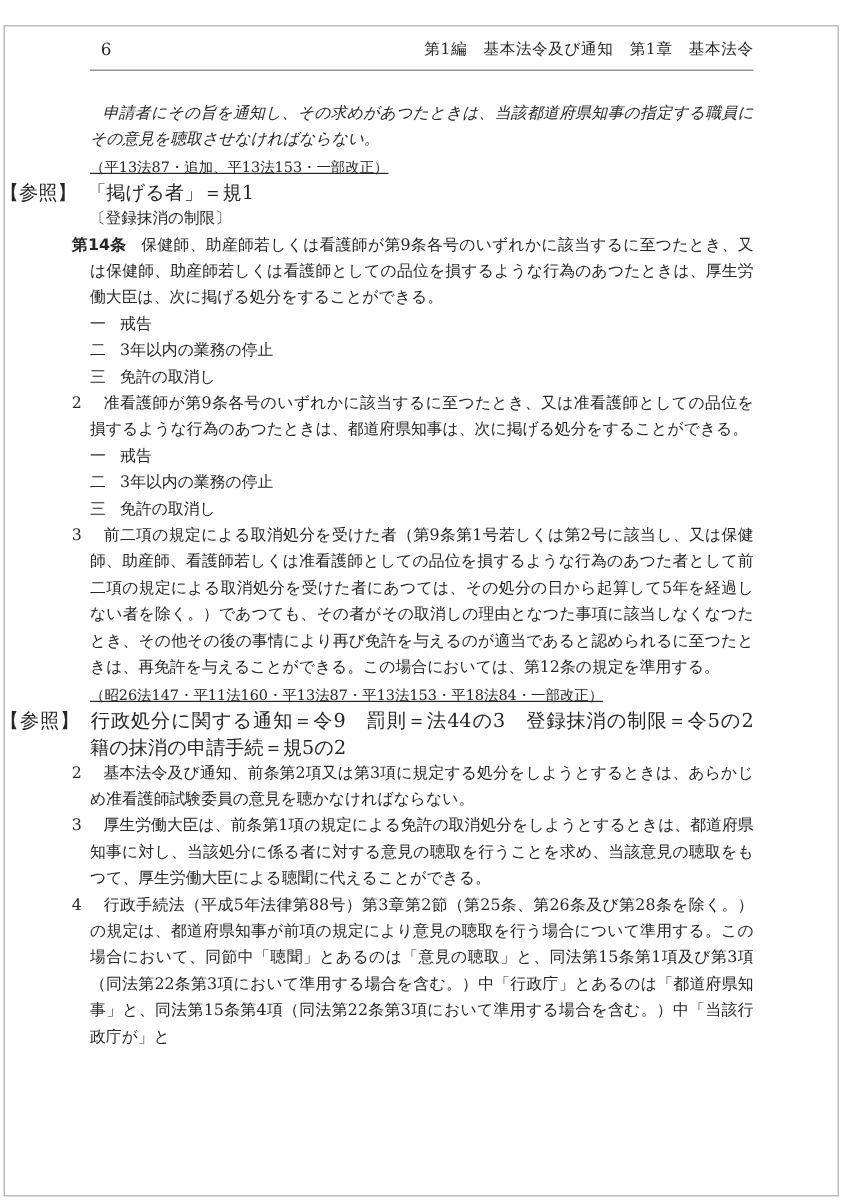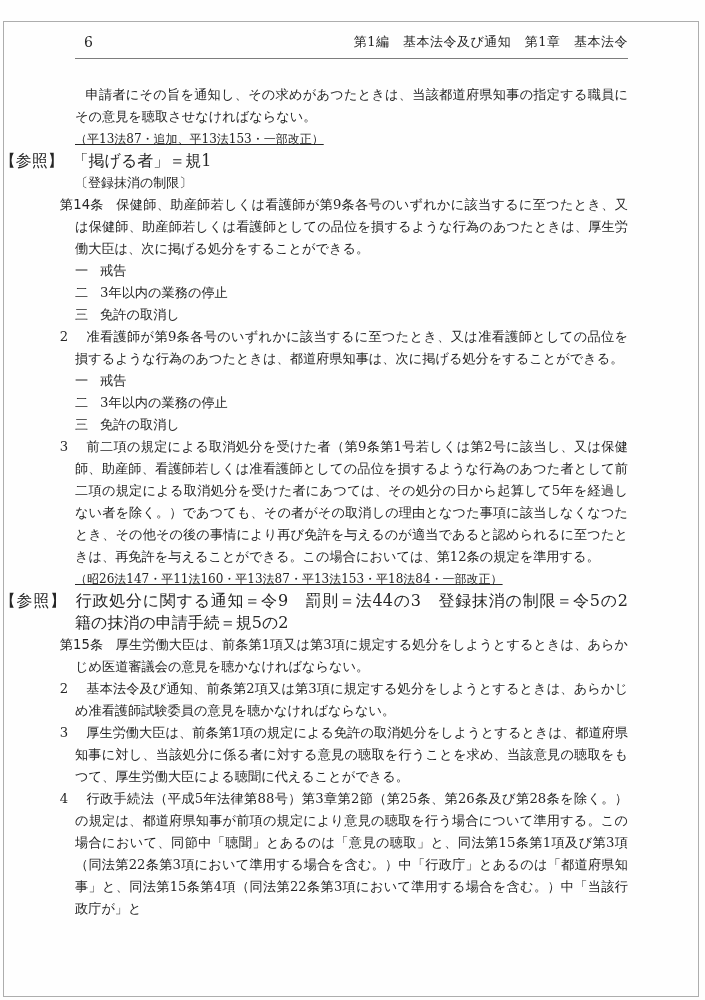--- a/index.html
+++ b/index.html
@@ -44,21 +44,21 @@
   
   .bodycol {
     position: absolute; left: 75px; top: 84px; width: 553px;
     font-size: 13.2px; line-height: 22px;
     text-align: justify;
     overflow-wrap: break-word;
   }
   .bodycol p, .bodycol h2 { margin: 0; padding: 0; font-weight: normal; }
 
   
-  .cont { text-indent: 0.8em; }
+  .cont { text-indent: 0.8em; font-style: italic; }
 
   
   .amend { margin-left: 1.45em; font-size: 12px; text-decoration: underline; }
 
   
   .ref {
     margin-left: 0.95em; font-size: 16px;
     padding-left: 4.7em; text-indent: -4.7em;
   }
   .ref .label { margin-right: 0.55em; }
@@ -66,21 +66,21 @@
   
   .sec {
     font-family: "DejaVu Sans", "Liberation Sans", sans-serif;
     font-weight: 600; font-size: 13px; line-height: 22px;
   }
 
   
   .art { padding-left: 1.15em; text-indent: -1.15em; }
   .art .num {
     font-family: "DejaVu Sans", "Liberation Sans", sans-serif;
-    font-weight: 400; margin-right: 0.95em;
+    font-weight: 700; margin-right: 0.95em;
   }
 
   
   .para { padding-left: 1.15em; text-indent: -1.15em; }
   .para .num { display: inline-block; width: 2em; text-indent: 0; }
 
   
   .item { margin-left: 1.7em; }
   .item .num { display: inline-block; width: 1.9em; }
 </style>
@@ -118,21 +118,20 @@
     <p class="item"><span class="num">二</span><span>3年以内の業務の停止</span></p>
     <p class="item"><span class="num">三</span><span>免許の取消し</span></p>
 
     <p class="para"><span class="num">3</span><span>前二項の規定による取消処分を受けた者（第9条第1号若しくは第2号に該当し、又は保健師、助産師、看護師若しくは准看護師としての品位を損するような行為のあつた者として前二項の規定による取消処分を受けた者にあつては、その処分の日から起算して5年を経過しない者を除く。）であつても、その者がその取消しの理由となつた事項に該当しなくなつたとき、その他その後の事情により再び免許を与えるのが適当であると認められるに至つたときは、再免許を与えることができる。この場合においては、第12条の規定を準用する。</span></p>
 
     <p class="amend">（昭26法147・平11法160・平13法87・平13法153・平18法84・一部改正）</p>
 
     <p class="ref"><span class="label">【参照】</span><span>行政処分に関する通知＝令9　罰則＝法44の3　登録抹消の制限＝令5の2　籍の抹消の申請手続＝規5の2</span></p>
 
 
-    <p class="art"><span class="num">第15条</span><span>厚生労働大臣は、前条第1項又は第3項に規定する処分をしようとするときは、あらかじめ医道審議会の意見を聴かなければならない。</span></p>
 
     <p class="para"><span class="num">2</span><span>基本法令及び通知、前条第2項又は第3項に規定する処分をしようとするときは、あらかじめ准看護師試験委員の意見を聴かなければならない。</span></p>
 
     <p class="para"><span class="num">3</span><span>厚生労働大臣は、前条第1項の規定による免許の取消処分をしようとするときは、都道府県知事に対し、当該処分に係る者に対する意見の聴取を行うことを求め、当該意見の聴取をもつて、厚生労働大臣による聴聞に代えることができる。</span></p>
 
     <p class="para"><span class="num">4</span><span>行政手続法（平成5年法律第88号）第3章第2節（第25条、第26条及び第28条を除く。）の規定は、都道府県知事が前項の規定により意見の聴取を行う場合について準用する。この場合において、同節中「聴聞」とあるのは「意見の聴取」と、同法第15条第1項及び第3項（同法第22条第3項において準用する場合を含む。）中「行政庁」とあるのは「都道府県知事」と、同法第15条第4項（同法第22条第3項において準用する場合を含む。）中「当該行政庁が」と</span></p>
 
   </div>
 </div>
 

